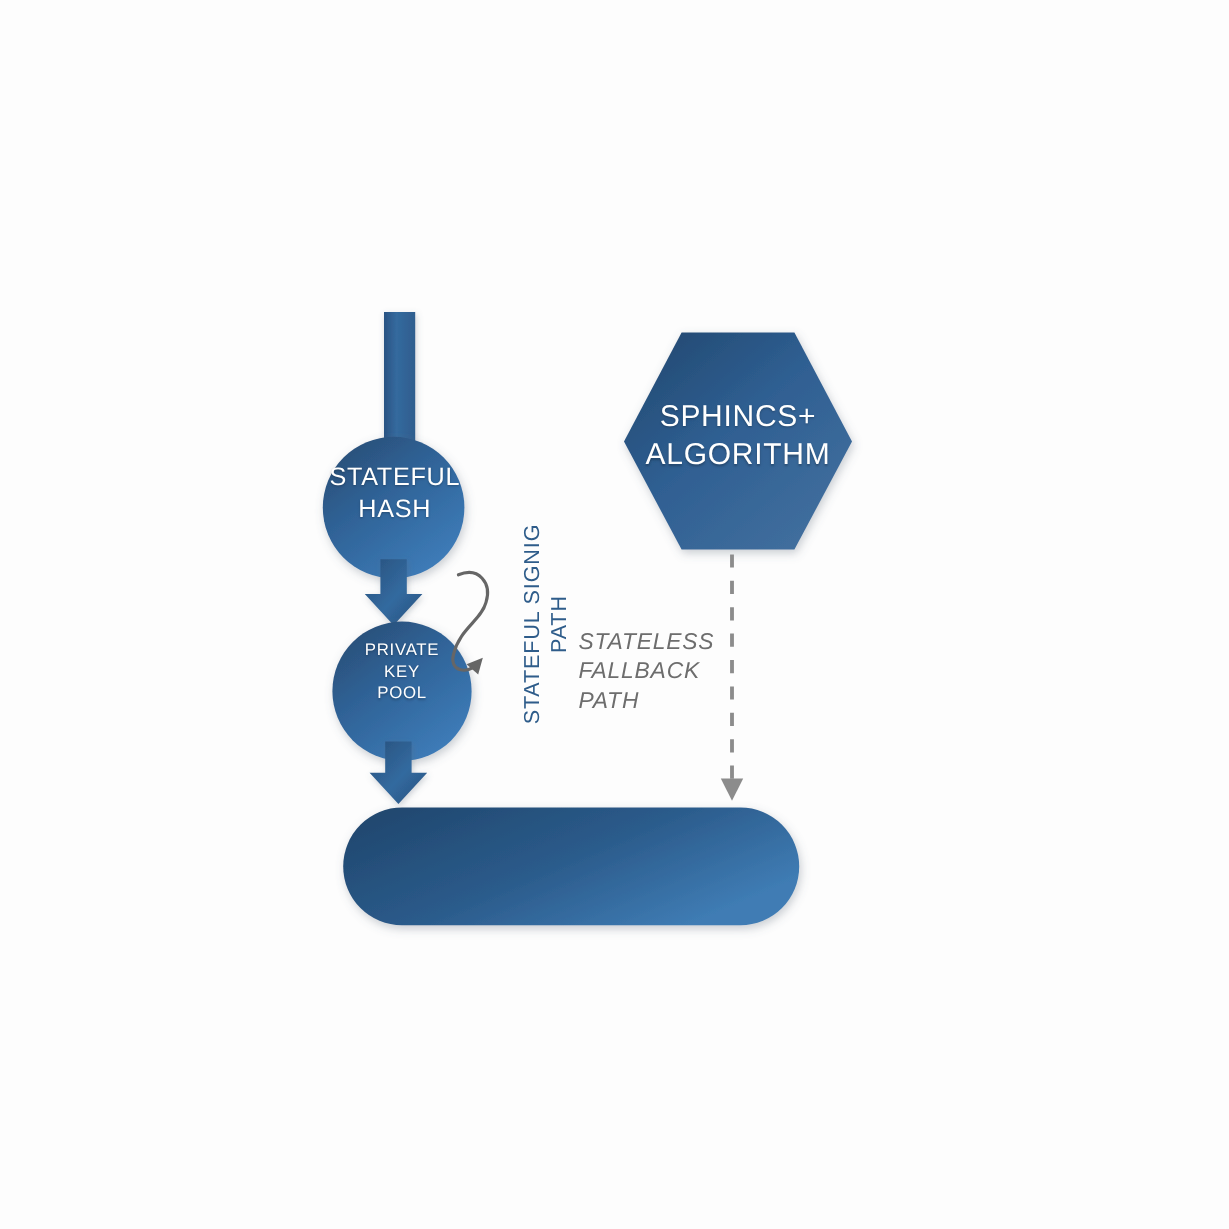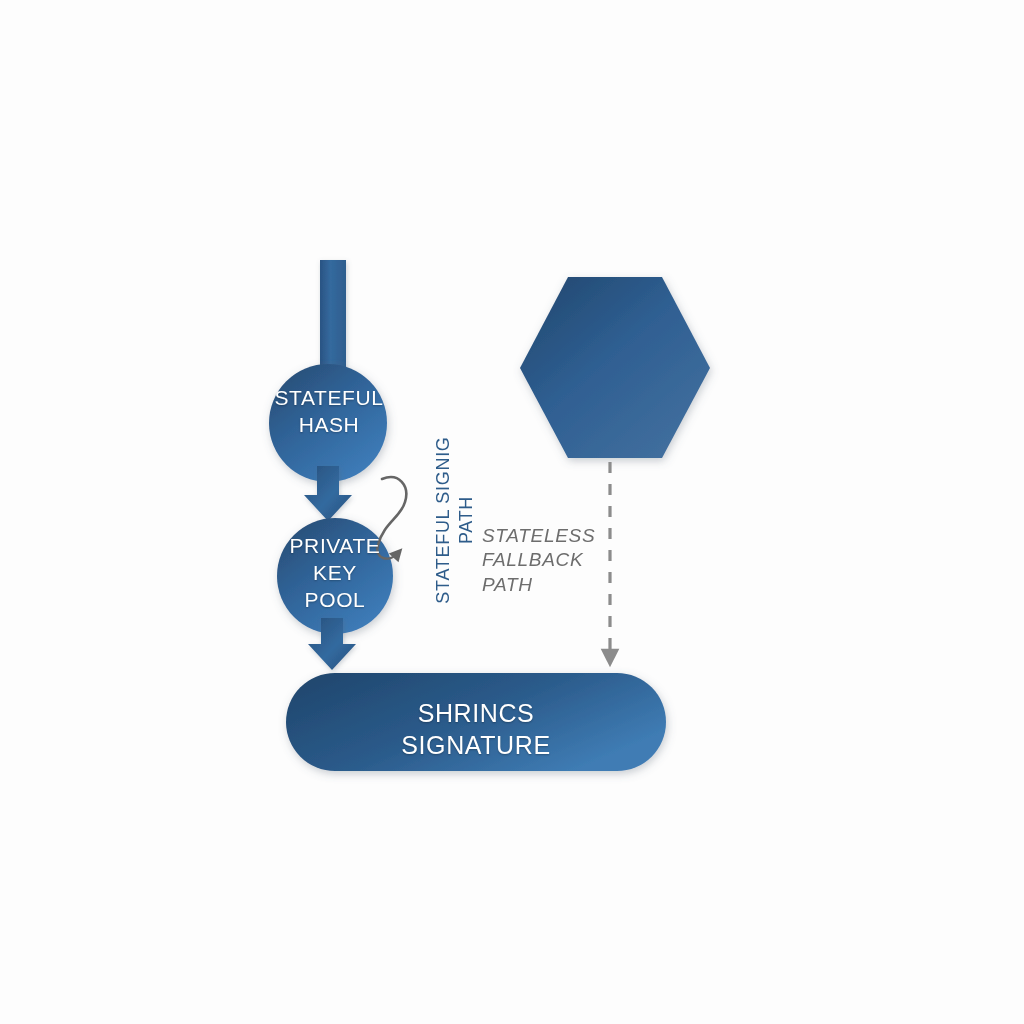--- a/index.html
+++ b/index.html
@@ -39,21 +39,21 @@
   #label-stateful-hash {
     left: 268px;
     top: 385px;
     width: 122px;
     font-size: 21px;
   }
   #label-private-key-pool {
     left: 275px;
     top: 533px;
     width: 120px;
-    font-size: 21px;
+    font-size: 14px;
   }
   #label-sphincs-algorithm {
     left: 510px;
     top: 331px;
     width: 210px;
     font-size: 25px;
   }
   #label-shrincs-signature {
     left: 286px;
     top: 697px;
@@ -154,23 +154,23 @@
     <rect x="286" y="673" width="380" height="98" rx="49" ry="49" fill="url(#gradPill)" filter="url(#softShadow)"></rect>
   </svg>
 
   <div class="node-label" id="label-stateful-hash">STATEFUL
 HASH</div>
 
   <div class="node-label" id="label-private-key-pool">PRIVATE
 KEY
 POOL</div>
 
+  <div class="node-label" id="label-sphincs-algorithm">SPHINCS+
+ALGORITHM</div>
 
-  <div class="node-label" id="label-shrincs-signature">SHRINCS
-SIGNATURE</div>
 
   <div class="path-label" id="label-stateful-signing-path">STATEFUL SIGNIG PATH</div>
 
   <div class="path-label" id="label-stateless-fallback-path">STATELESS
 FALLBACK
 PATH</div>
 
 </div>
 
 </body></html>

